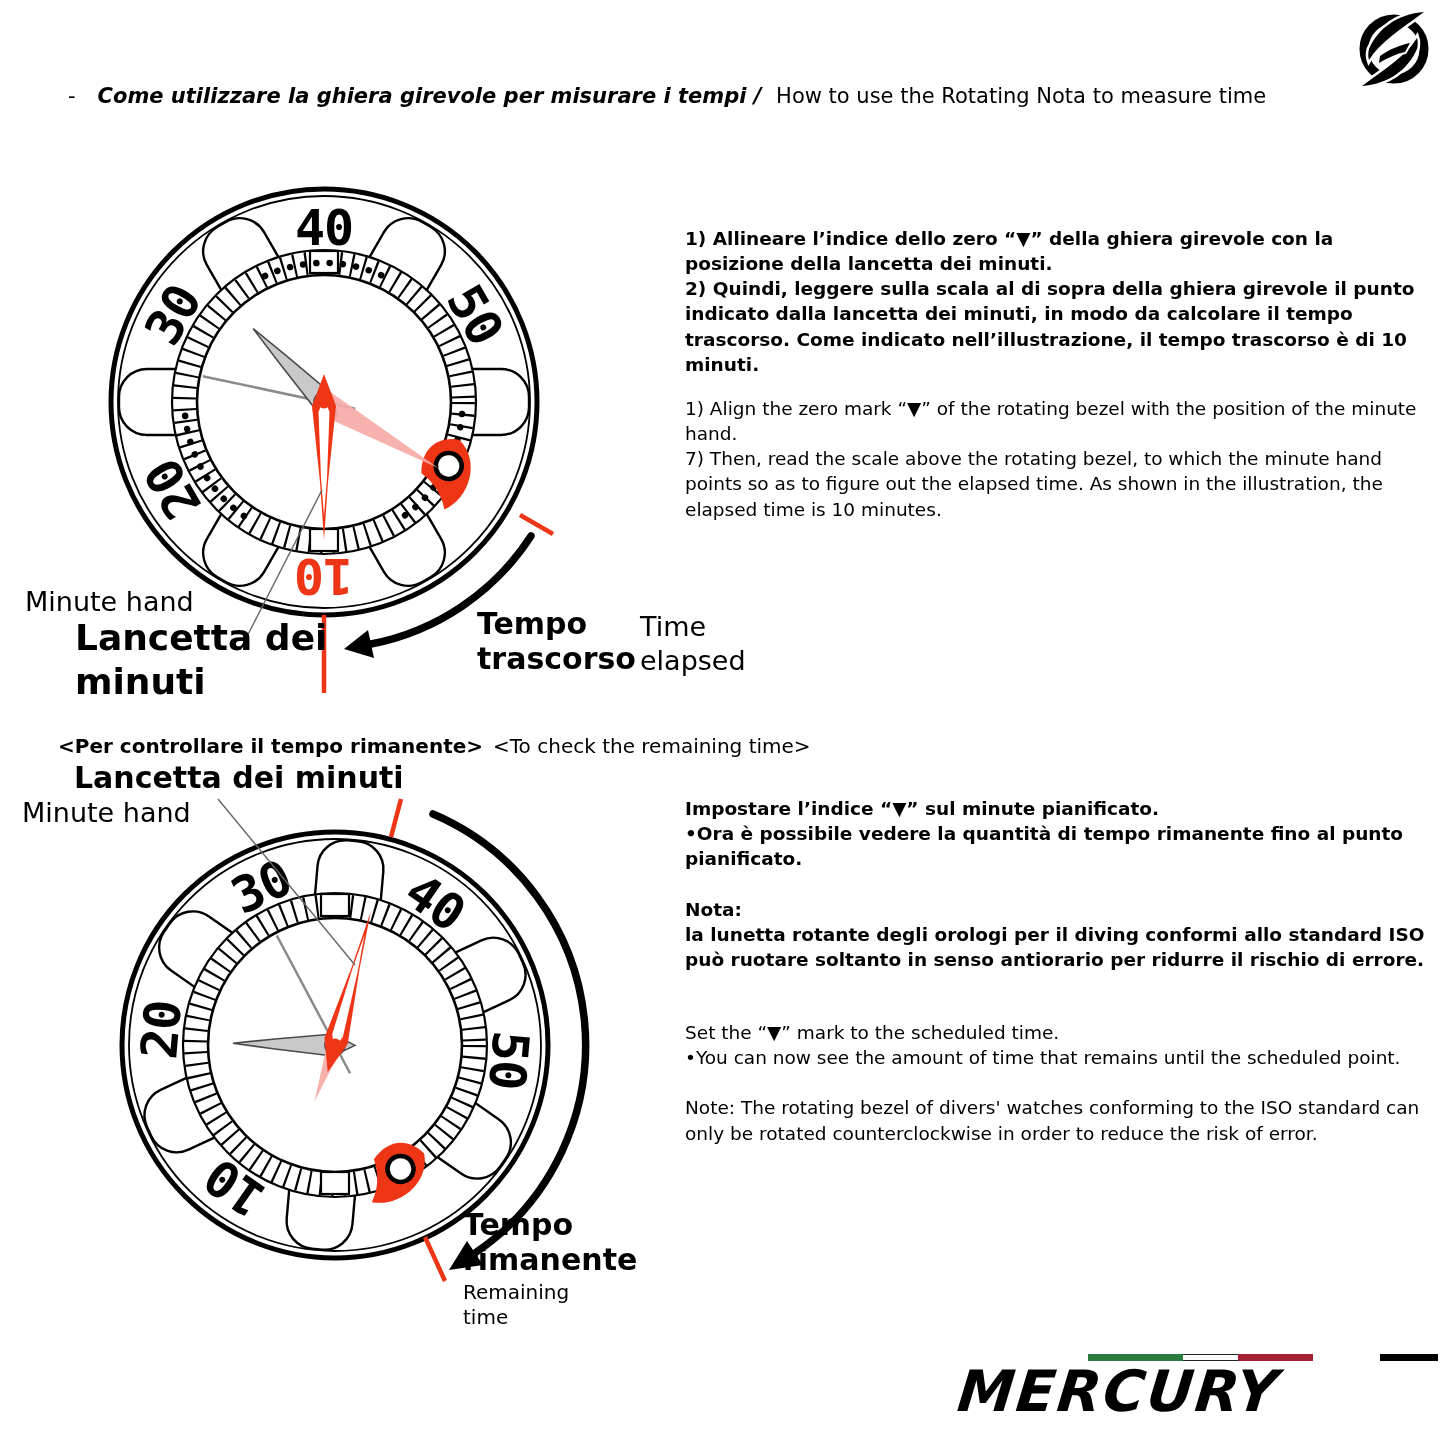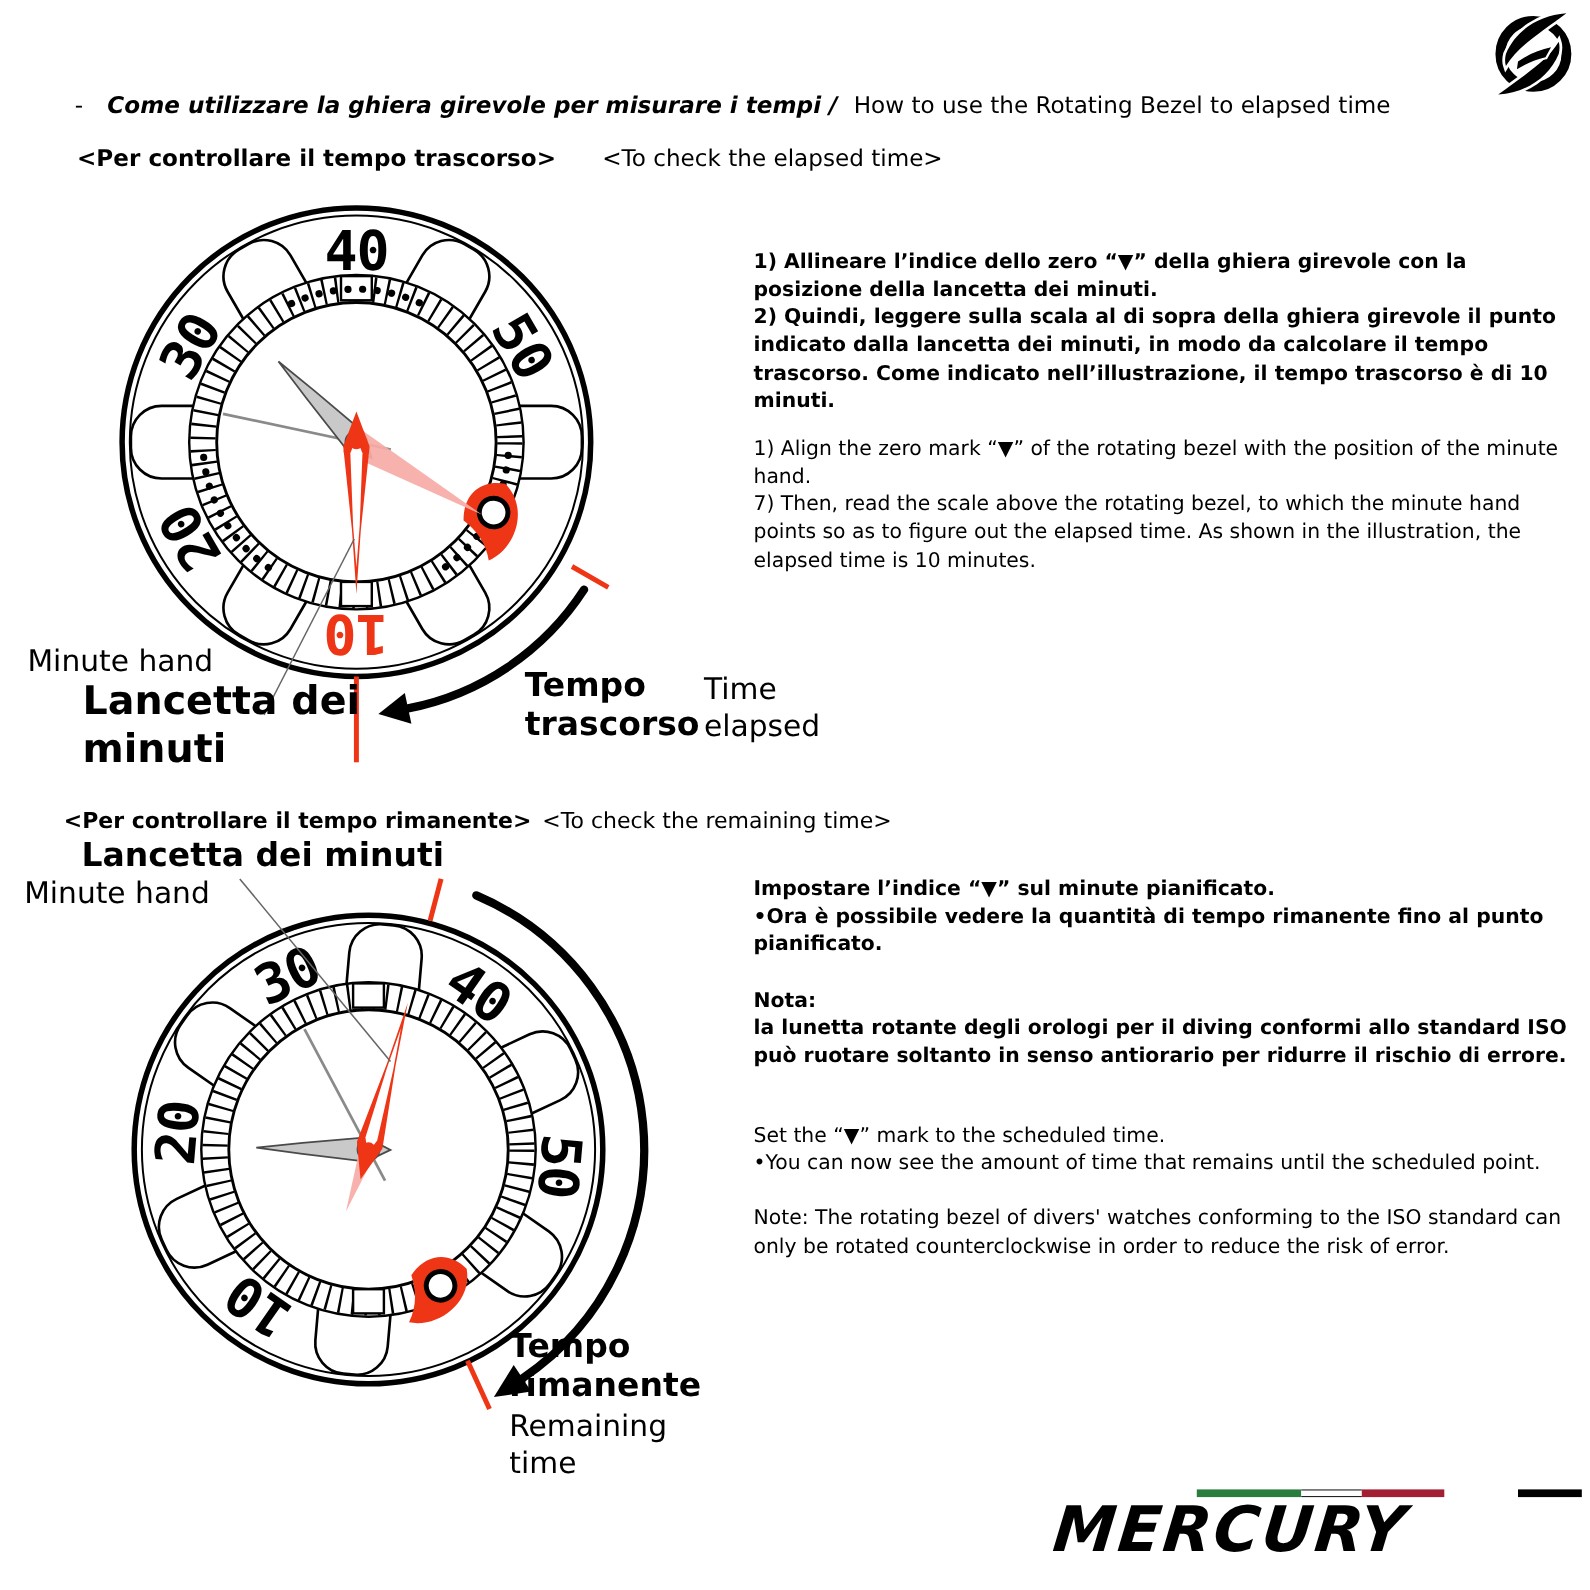--- a/index.html
+++ b/index.html
@@ -26,21 +26,21 @@
   #rc-en2{left:685px;top:1020px;}
   
   .lbl{line-height:1.22;}
   #l1-mh{left:25px;top:586px;font-size:27px;}
   #l1-lanc{left:75px;top:616px;font-size:36px;font-weight:bold;}
   #l1-tempo{left:477px;top:607px;font-size:30px;font-weight:bold;line-height:1.15;}
   #l1-time{left:640px;top:610px;font-size:27px;line-height:1.25;}
   #l2-lanc{left:74px;top:760px;font-size:30px;font-weight:bold;}
   #l2-mh{left:22px;top:797px;font-size:27px;}
   #l2-tempo{left:463px;top:1208px;font-size:30px;font-weight:bold;line-height:1.15;}
-  #l2-rem{left:463px;top:1280px;font-size:27px;line-height:1.25;}
+  #l2-rem{left:463px;top:1280px;font-size:20px;line-height:1.25;}
   
   svg{position:absolute;overflow:visible;}
   .case{fill:#fff;stroke:#000;stroke-width:5;}
   .thin{fill:none;stroke:#000;stroke-width:1.8;}
   .bump{fill:#fff;stroke:#000;stroke-width:2.4;}
   .num{font-family:"DejaVu Sans Mono","Liberation Mono",monospace;font-weight:bold;
        font-size:50px;text-anchor:middle;fill:#000;letter-spacing:-1px;}
   .num-red{fill:var(--accent);}
   .ring-outer{fill:#fff;stroke:#000;stroke-width:2.2;}
   .ticks{fill:none;stroke:#000;stroke-width:23;stroke-dasharray:2.2 9.4;}
@@ -72,26 +72,23 @@
   #flagtail{position:absolute;left:422px;top:8px;width:58px;height:7px;background:#000;}
   #flogo{left:1348px;top:2px;width:92px;height:92px;}
 </style>
 </head>
 <body>
 
 <div id="page">
 
   <div id="hdr1" class="abs">
     <span class="dash">-</span><span class="it">Come utilizzare la ghiera girevole per misurare i tempi /</span>
-    <span class="en">How to use the Rotating Bezel to elapsed time</span>
+    <span class="en">How to use the Rotating Nota to measure time</span>
   </div>
 
-  <div id="hdr2" class="abs subhdr">
-    <span class="b">&lt;Per controllare il tempo trascorso&gt;</span><span class="en">&lt;To check the elapsed time&gt;</span>
-  </div>
 
   <svg id="w1" style="left:55px;top:170px;" width="660" height="545" viewBox="0 0 660 545">
 
     <circle class="case" cx="269" cy="232" r="213"></circle>
     <circle class="thin" cx="269" cy="232" r="206"></circle>
 
     <g>
       <rect class="bump" x="236" y="27" width="66" height="88" rx="28" transform="rotate(30 269 232)"></rect>
       <rect class="bump" x="236" y="27" width="66" height="88" rx="28" transform="rotate(90 269 232)"></rect>
       <rect class="bump" x="236" y="27" width="66" height="88" rx="28" transform="rotate(150 269 232)"></rect>

